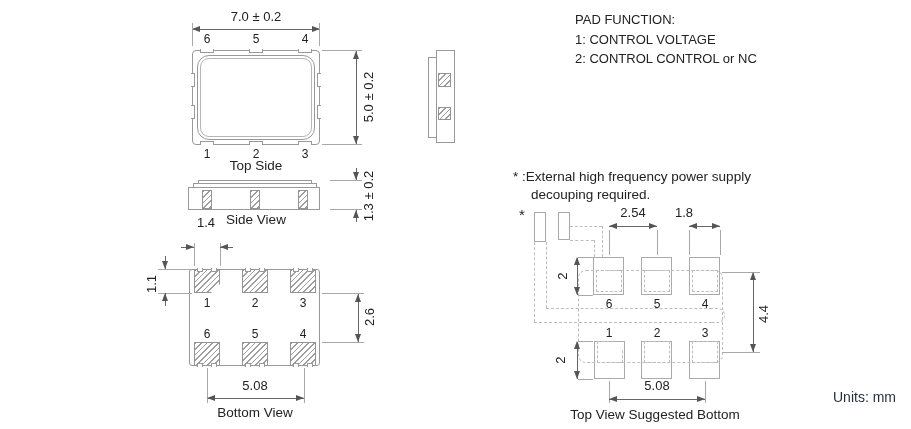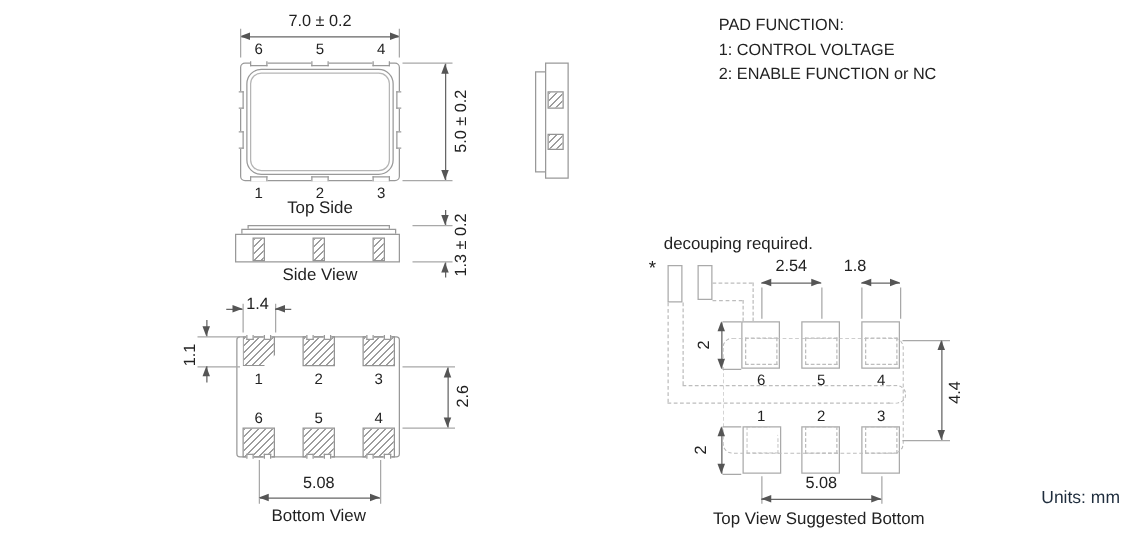--- a/index.html
+++ b/index.html
@@ -130,21 +130,21 @@
     <div class="notch-b" style="left:293px;top:363px;width:6px;height:4px;"></div>
     <div class="notch-b" style="left:307px;top:363px;width:6px;height:4px;"></div>
 
     <div class="lbl" style="left:202px;top:296px;width:10px;">1</div>
     <div class="lbl" style="left:250px;top:296px;width:10px;">2</div>
     <div class="lbl" style="left:298px;top:296px;width:10px;">3</div>
     <div class="lbl" style="left:202px;top:327px;width:10px;">6</div>
     <div class="lbl" style="left:250px;top:327px;width:10px;">5</div>
     <div class="lbl" style="left:298px;top:327px;width:10px;">4</div>
 
-    <div class="dimtxt" style="left:186px;top:236px;width:40px;">1.4</div>
+    <div class="dimtxt" style="left:186px;top:216px;width:40px;">1.4</div>
     <div class="vl ext" style="left:194px;top:243px;height:23px;"></div>
     <div class="vl ext" style="left:220px;top:243px;height:23px;"></div>
     <div class="hl" style="left:181px;top:247px;width:13px;"></div>
     <div class="arr r" style="left:186px;top:244px;"></div>
     <div class="hl" style="left:220px;top:247px;width:13px;"></div>
     <div class="arr l" style="left:220px;top:244px;"></div>
 
     <div class="dimtxt rot" style="left:132px;top:277px;width:40px;">1.1</div>
     <div class="hl ext" style="left:158px;top:269px;width:34px;"></div>
     <div class="hl ext" style="left:158px;top:293px;width:34px;"></div>
@@ -165,23 +165,24 @@
     <div class="hl" style="left:208px;top:398px;width:96px;"></div>
     <div class="arr l" style="left:207px;top:395px;"></div>
     <div class="arr r" style="left:296px;top:395px;"></div>
     <div class="dimtxt" style="left:225px;top:379px;width:60px;">5.08</div>
     <div class="cap" style="left:205px;top:405px;width:100px;">Bottom View</div>
   </div>
 
   <div class="txtblock" style="left:575px;top:10px;">
     <div>PAD FUNCTION:</div>
     <div>1: CONTROL VOLTAGE</div>
-    <div>2: ENABLE FUNCTION or NC</div>
-  </div>
-
+    <div>2: CONTROL CONTROL or NC</div>
+  </div>
+
+  <div class="note" style="left:513px;top:169px;">* :External high frequency power supply</div>
   <div class="note" style="left:531px;top:187px;">decouping required.</div>
 
   <div>
 
     <div class="dimtxt" style="left:516px;top:208px;width:12px;font-size:15px;">*</div>
 
     <div class="box" style="left:534px;top:212px;width:12px;height:30px;border-color:#aaa;"></div>
     <div class="box" style="left:558px;top:212px;width:12px;height:28px;border-color:#aaa;"></div>
 
     <div class="dash-v" style="left:534px;top:242px;height:80px;"></div>

